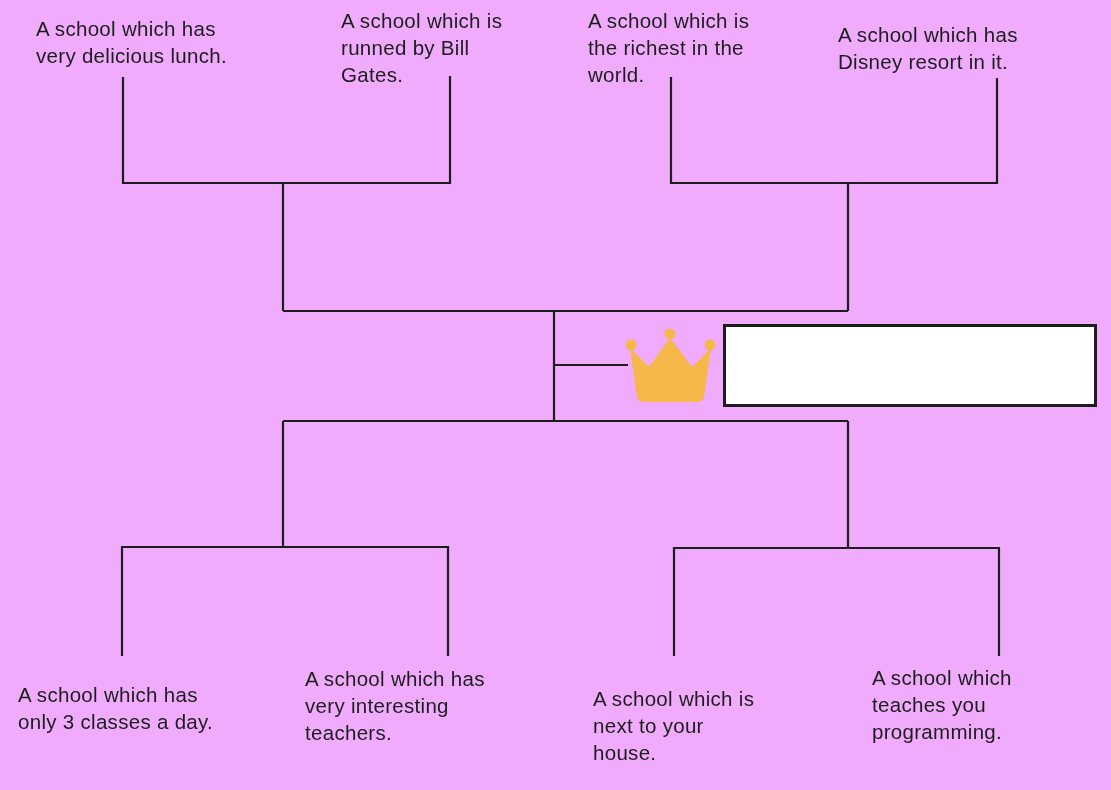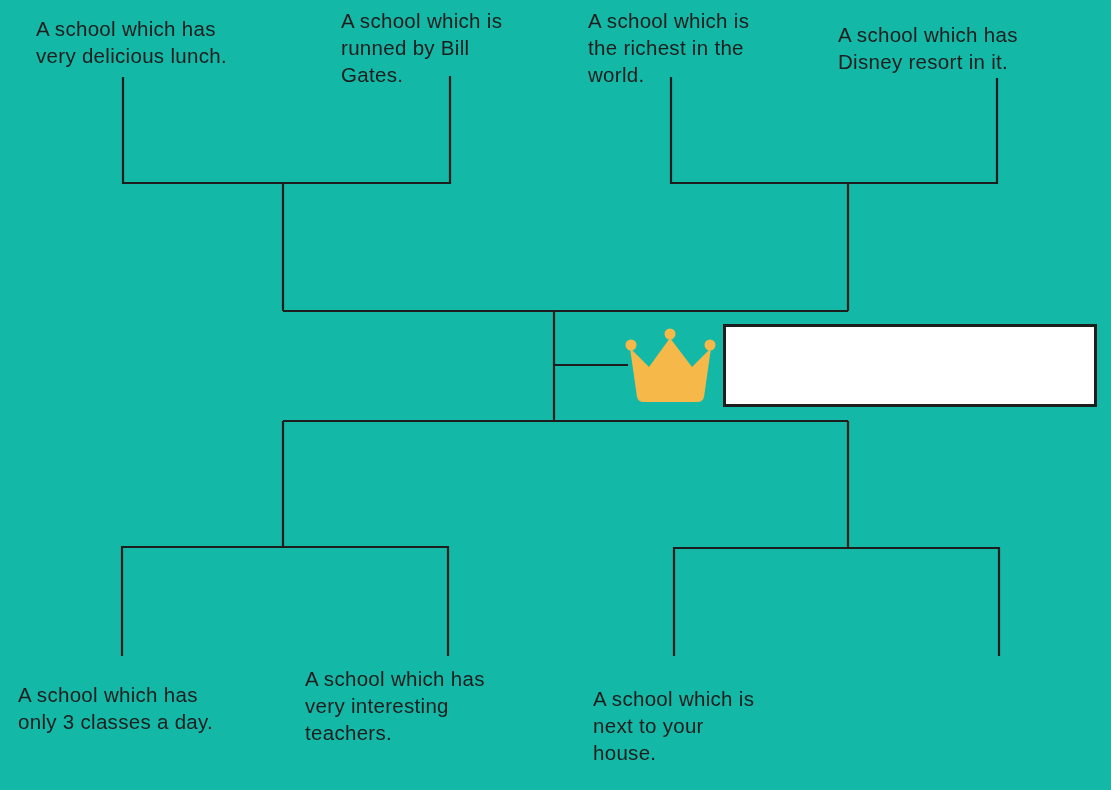--- a/index.html
+++ b/index.html
@@ -1,20 +1,20 @@
 <!DOCTYPE html>
 <html><head>
 <meta charset="utf-8">
 <style>
   html, body { margin: 0; padding: 0; background: #ffffff; }
   .canvas {
     position: relative;
     width: 1111px;
     height: 790px;
-    background: #14b8a6;
+    background: #f0abfc;
     overflow: hidden;
     font-family: "Liberation Sans", "DejaVu Sans", sans-serif;
   }
   .bracket-svg {
     position: absolute;
     left: 0; top: 0;
     width: 1111px; height: 790px;
   }
   .label {
     position: absolute;
@@ -85,16 +85,19 @@
   <div class="label pos-tr-b">A school which has
 Disney resort in it.</div>
   <div class="label pos-bl-a">A school which has
 only 3 classes a day.</div>
   <div class="label pos-bl-b">A school which has
 very interesting
 teachers.</div>
   <div class="label pos-br-a">A school which is
 next to your
 house.</div>
+  <div class="label pos-br-b">A school which
+teaches you
+programming.</div>
 
   <div class="winner-box"></div>
 
 </div>
 
 </body></html>

